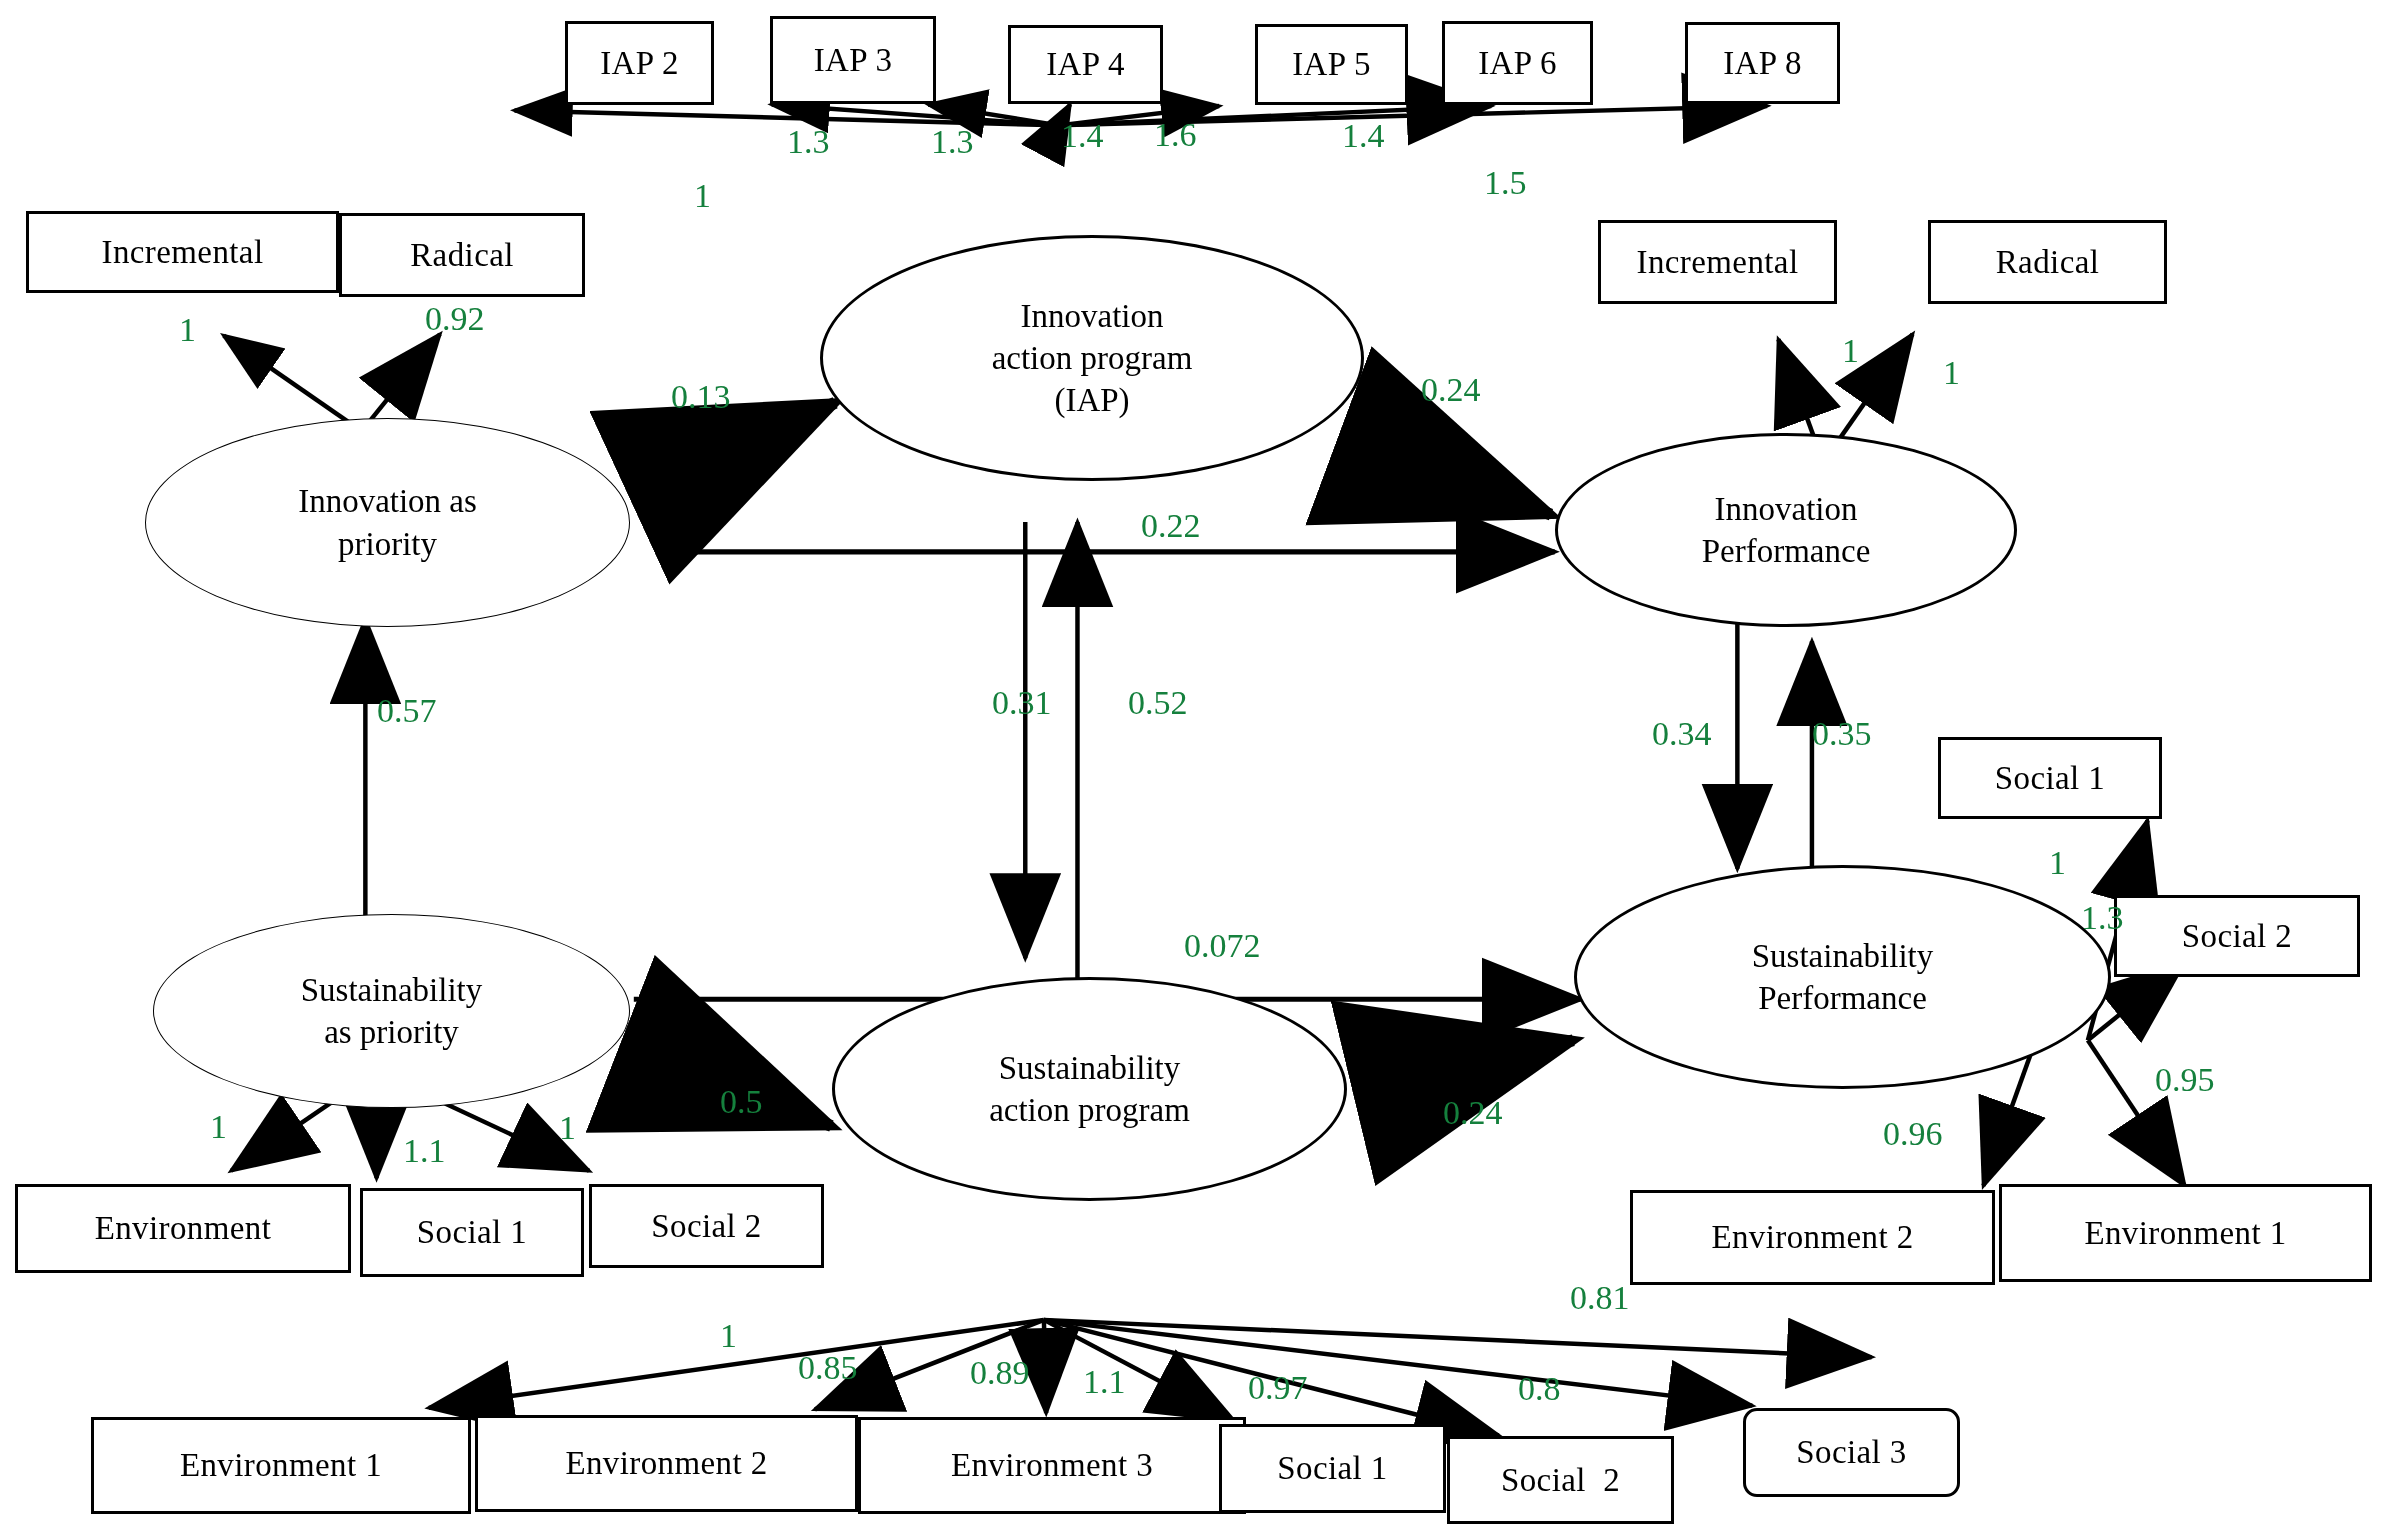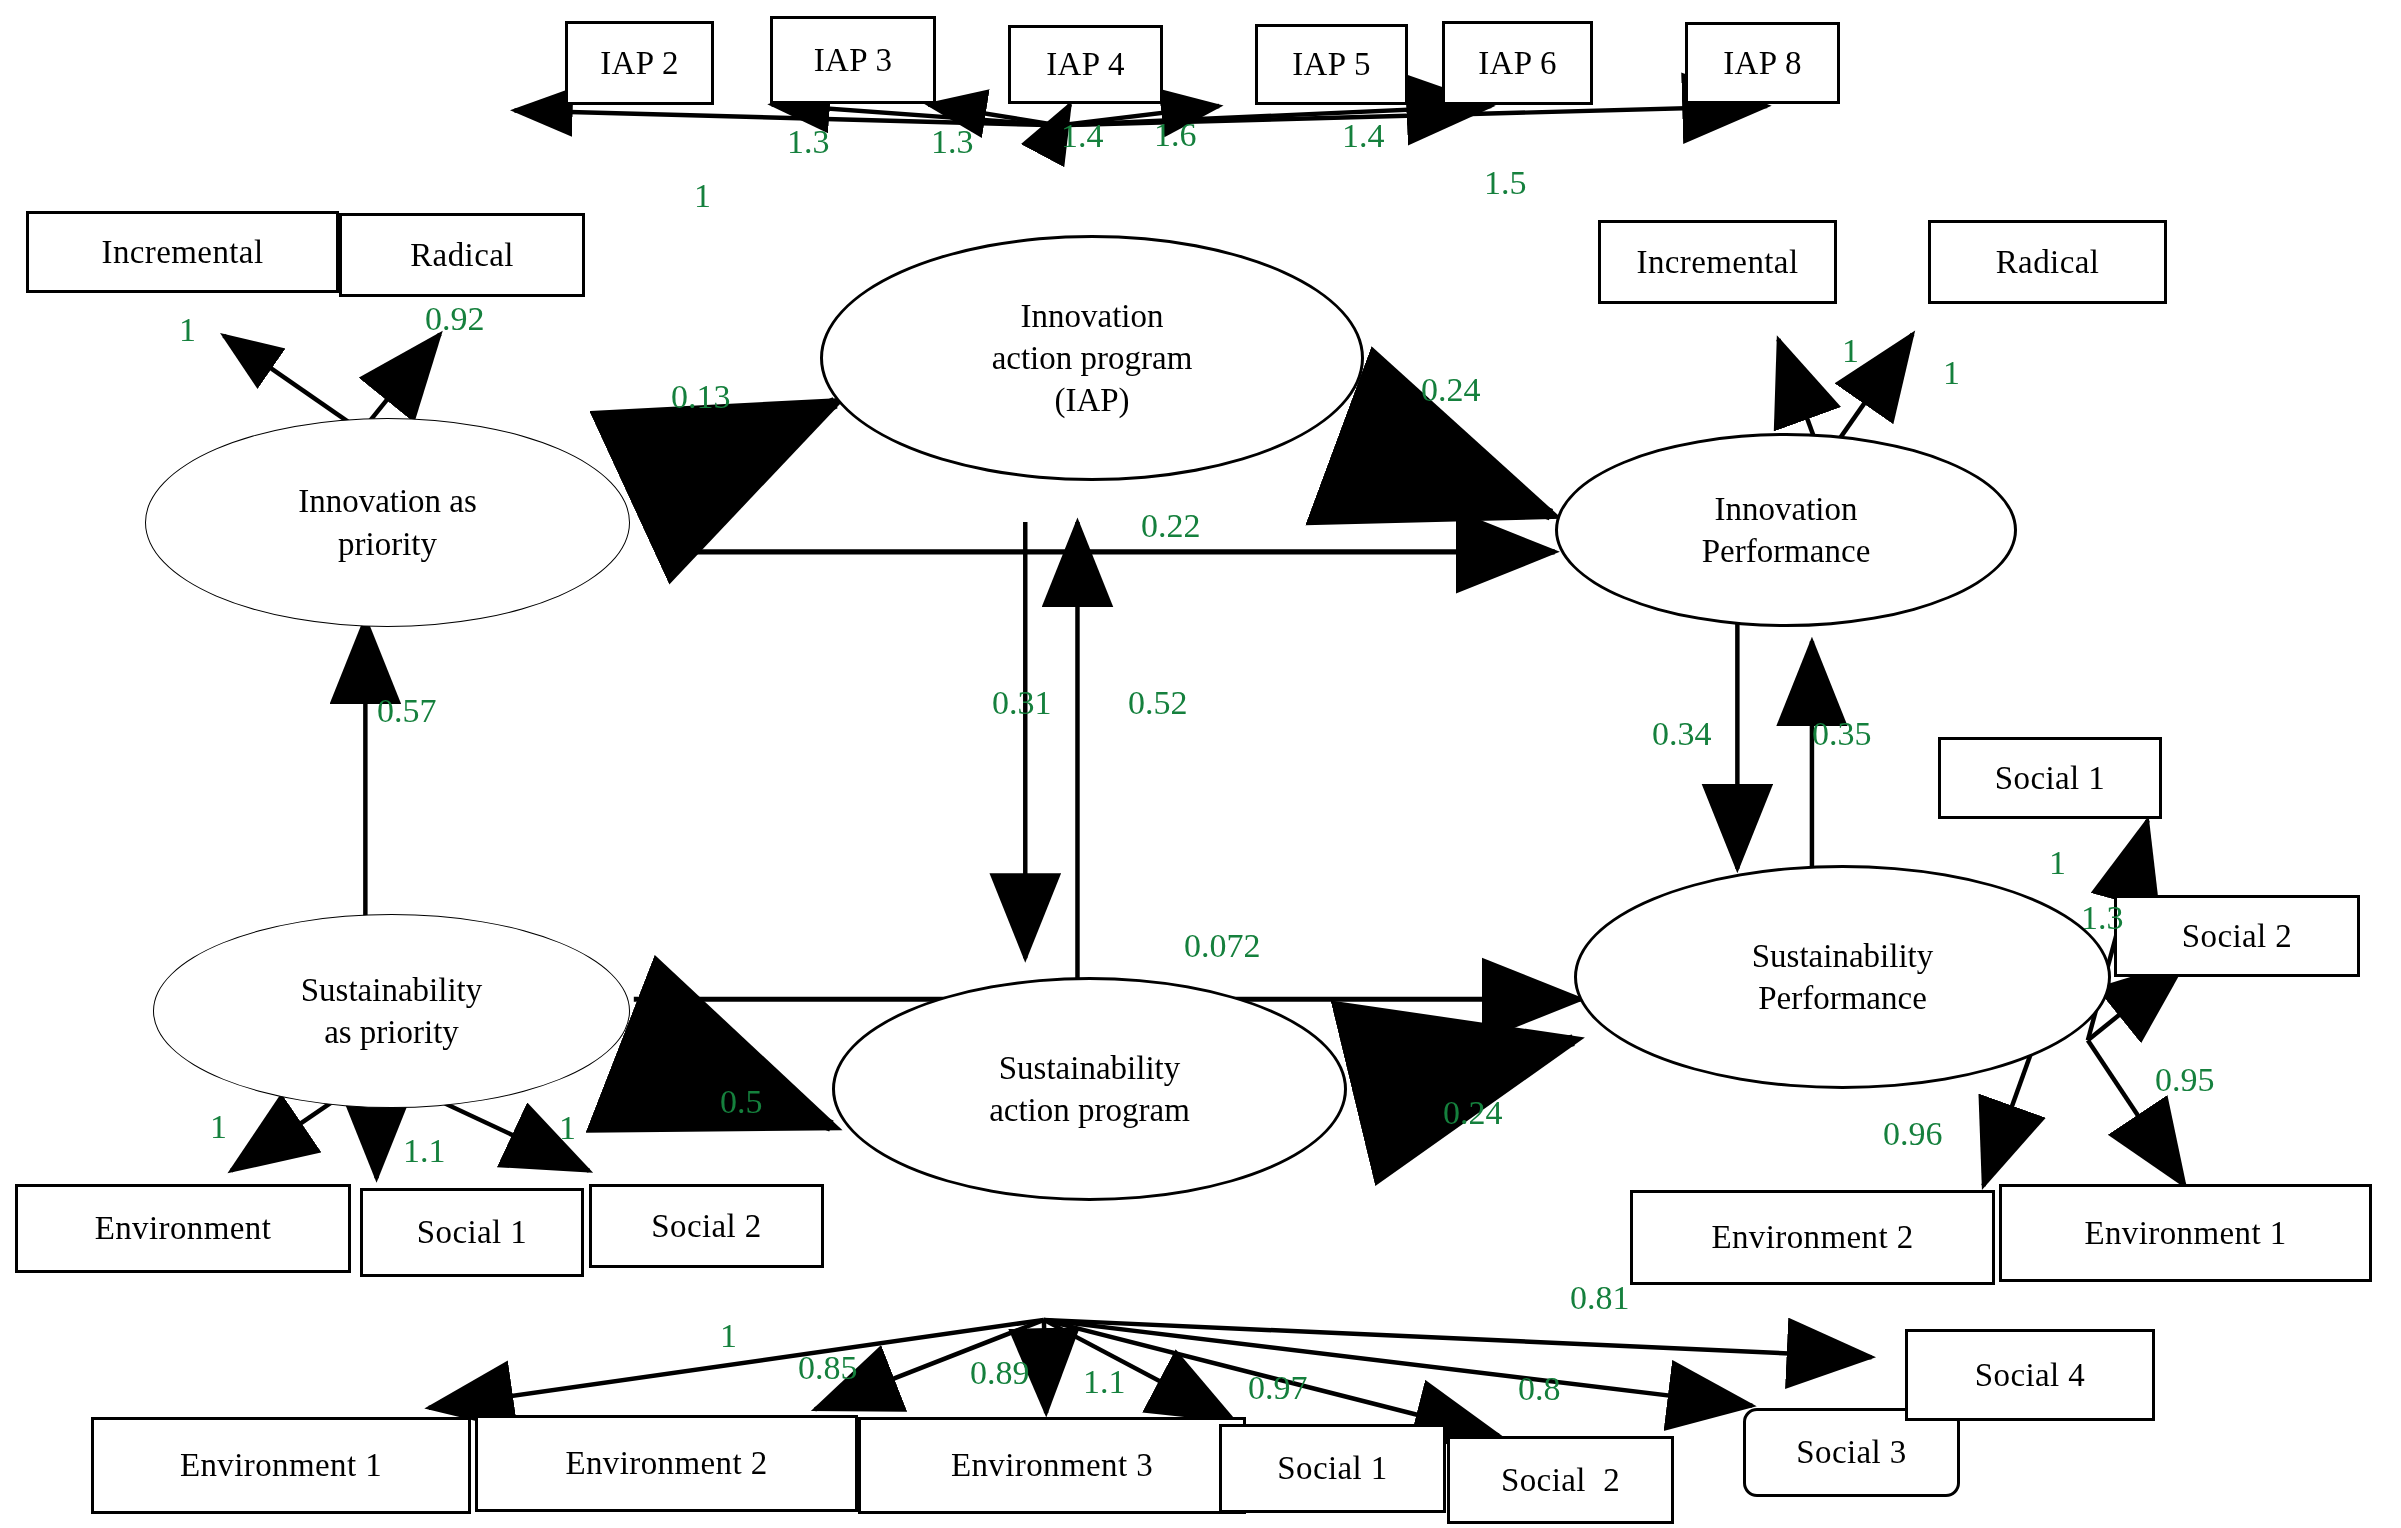--- a/index.html
+++ b/index.html
@@ -213,21 +213,20 @@
   <div class="edge-label" style="left:210px;top:1110px;">1</div>
   <div class="edge-label" style="left:403px;top:1134px;">1.1</div>
   <div class="edge-label" style="left:559px;top:1111px;">1</div>
 
   <div class="node-box" style="left:91px;top:1417px;width:380px;height:97px;">Environment 1</div>
   <div class="node-box" style="left:475px;top:1415px;width:383px;height:97px;">Environment 2</div>
   <div class="node-box" style="left:858px;top:1417px;width:388px;height:97px;">Environment 3</div>
   <div class="node-box" style="left:1219px;top:1424px;width:227px;height:89px;">Social 1</div>
   <div class="node-box" style="left:1447px;top:1436px;width:227px;height:88px;">Social  2</div>
   <div class="node-box" style="left:1743px;top:1408px;width:217px;height:89px;border-radius:14px;">Social 3</div>
-  <div class="node-box" style="left:1905px;top:1329px;width:250px;height:92px;">Social 4</div>
 
   <div class="edge-label" style="left:720px;top:1319px;">1</div>
   <div class="edge-label" style="left:798px;top:1351px;">0.85</div>
   <div class="edge-label" style="left:970px;top:1356px;">0.89</div>
   <div class="edge-label" style="left:1083px;top:1365px;">1.1</div>
   <div class="edge-label" style="left:1248px;top:1371px;">0.97</div>
   <div class="edge-label" style="left:1518px;top:1372px;">0.8</div>
   <div class="edge-label" style="left:1570px;top:1281px;">0.81</div>
 
 </div>

